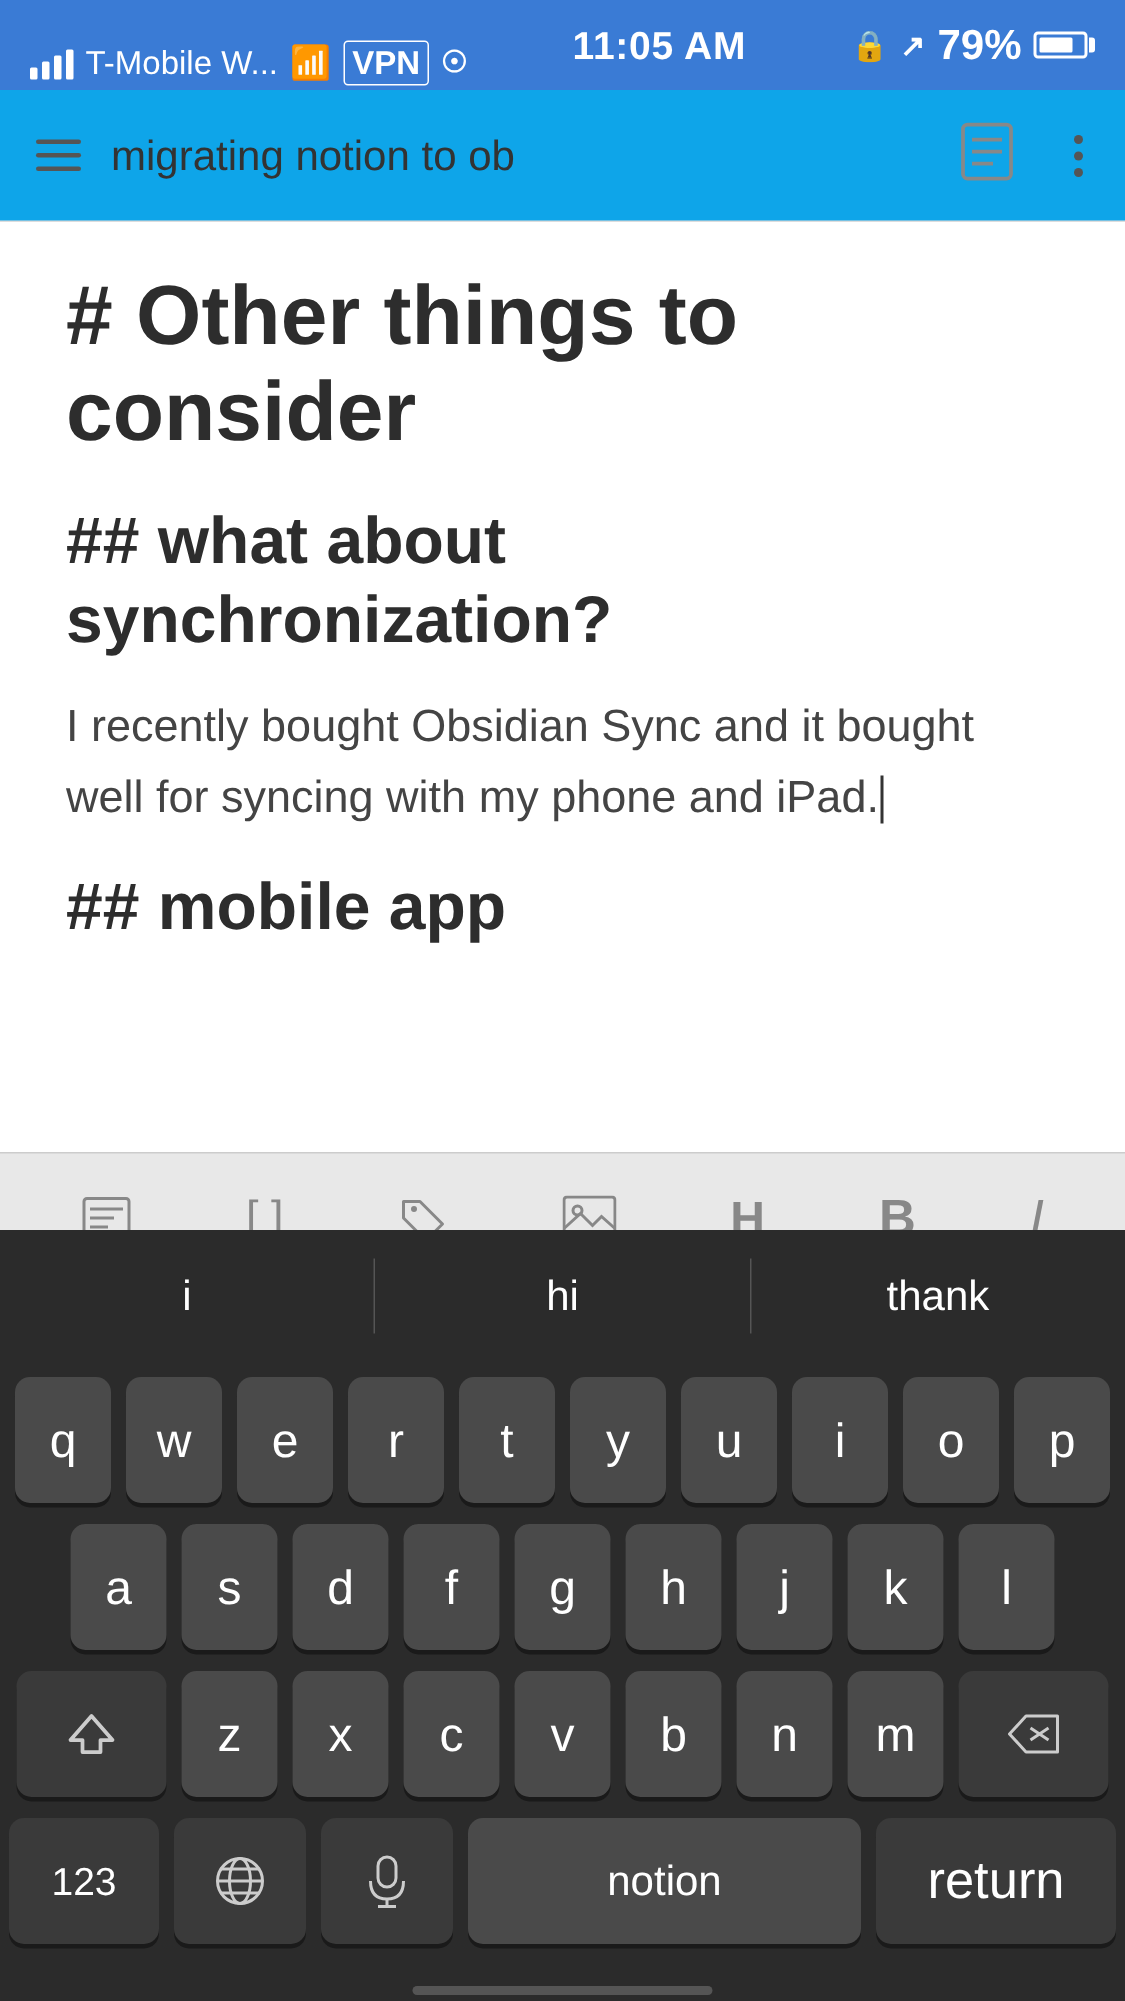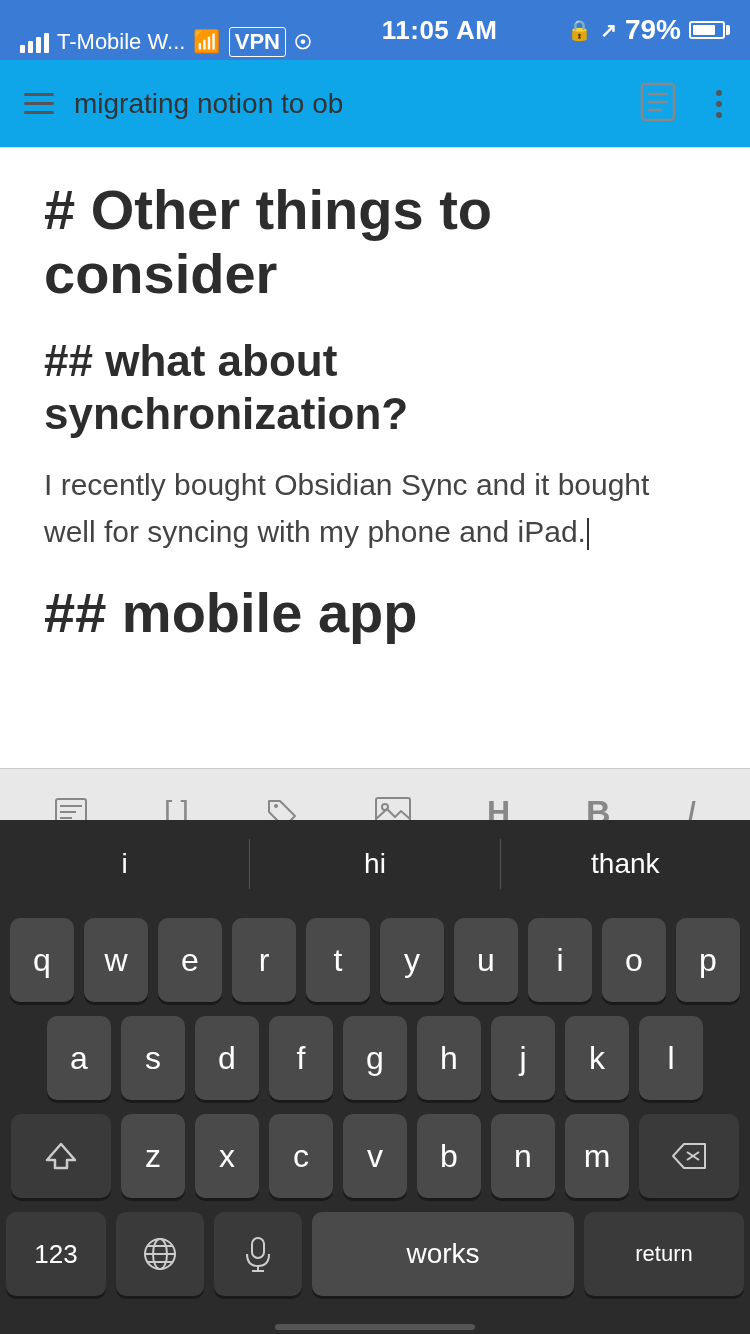--- a/index.html
+++ b/index.html
@@ -159,21 +159,21 @@
     }
     .cursor {
       display: inline-block;
       width: 2px;
       height: 32px;
       background: #333;
       vertical-align: middle;
       margin-left: 1px;
     }
     .heading2-partial {
-      font-size: 56px;
+      font-size: 44px;
       font-weight: 700;
       color: #2d2d2d;
       line-height: 1.2;
     }
 
     
     .editor-toolbar {
       width: 750px;
       height: 88px;
       background: #e8e8e8;
@@ -296,21 +296,21 @@
       font-size: 28px;
       display: flex;
       align-items: center;
       justify-content: center;
       cursor: pointer;
       box-shadow: 0 3px 0 #1a1a1a;
     }
     .key-return {
       width: 160px;
       height: 84px;
-      font-size: 22px;
+      font-size: 35px;
     }
     .key-bottom-row {
       display: flex;
       gap: 10px;
       padding-bottom: 12px;
     }
     .home-indicator {
       width: 200px;
       height: 6px;
       background: #555;
@@ -478,18 +478,18 @@
         </svg>
       </div>
       <div class="key-special key-mic">
         <svg width="30" height="36" viewBox="0 0 30 36">
           <rect x="9" y="2" width="12" height="20" rx="6" fill="none" stroke="#ccc" stroke-width="2"></rect>
           <path d="M4,18 Q4,30 15,30 Q26,30 26,18" fill="none" stroke="#ccc" stroke-width="2"></path>
           <line x1="15" y1="30" x2="15" y2="35" stroke="#ccc" stroke-width="2"></line>
           <line x1="9" y1="35" x2="21" y2="35" stroke="#ccc" stroke-width="2"></line>
         </svg>
       </div>
-      <div class="key-space">works</div>
+      <div class="key-space">notion</div>
       <div class="key-special key-return">return</div>
     </div>
   </div>
   <div class="home-indicator"></div>
 </div>
 
 </body></html>

